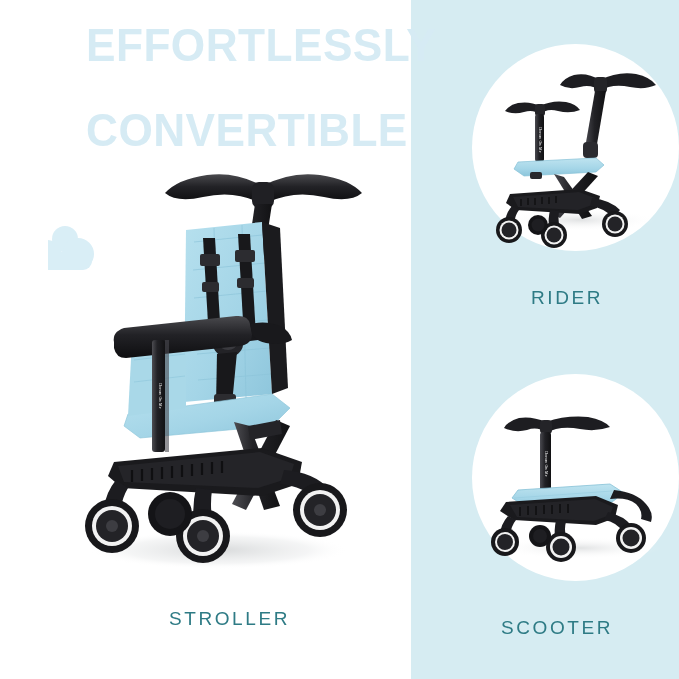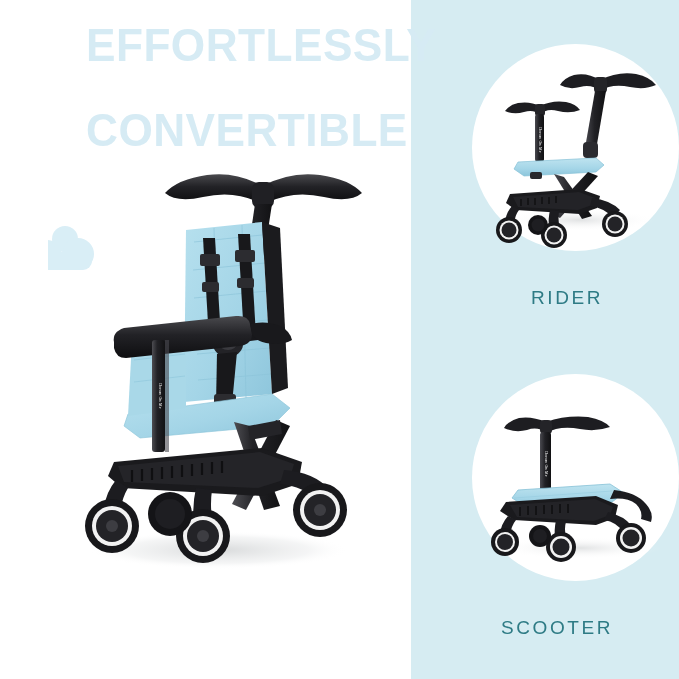--- a/index.html
+++ b/index.html
@@ -438,16 +438,17 @@
         <circle cx="147" cy="140" r="11" fill="#f2f2f2"></circle>
         <circle cx="147" cy="140" r="8.5" fill="#232327"></circle>
       </g>
       <g>
         <circle cx="56" cy="138" r="11" fill="#141417"></circle>
         <circle cx="56" cy="138" r="7" fill="#1e1e22"></circle>
       </g>
     </svg>
   </div>
 
+  <div class="caption caption-stroller">STROLLER</div>
   <div class="caption caption-rider">RIDER</div>
   <div class="caption caption-scooter">SCOOTER</div>
 
 </div>
 
 </body></html>

